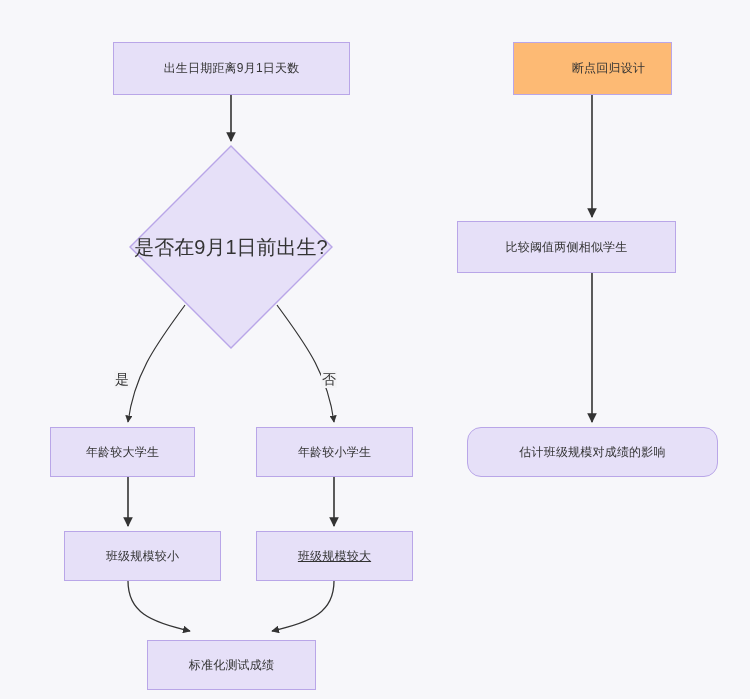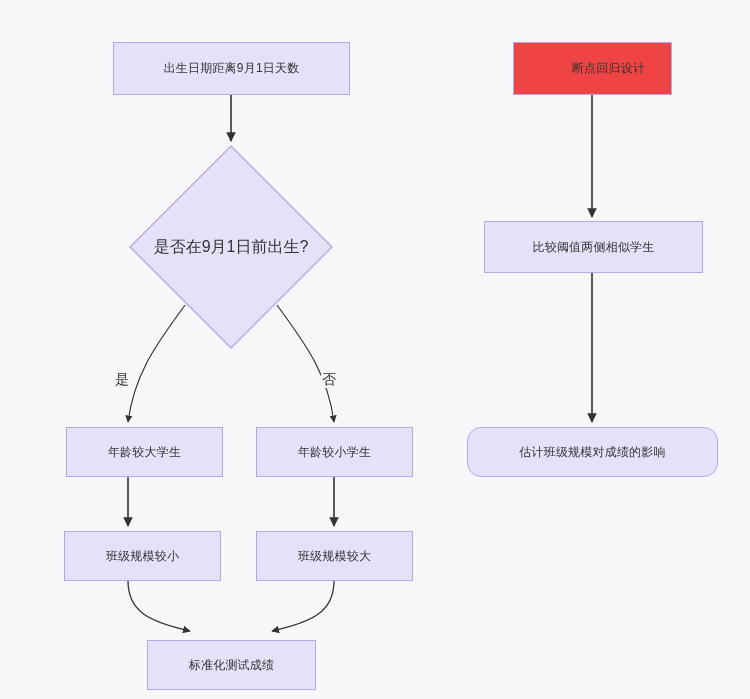--- a/index.html
+++ b/index.html
@@ -34,21 +34,21 @@
     justify-content: center;
     border: 1px solid #b9a6e8;
     background: #e6e0f8;
     color: #333333;
     font-size: 12px;
     line-height: 1.2;
     letter-spacing: 0.2px;
     white-space: nowrap;
   }
   .node.green {
-    background: #ef4444;
+    background: #fdba74;
     border-color: #b9a6e8;
     padding-left: 32px;
   }
   .diamond-wrap {
     position: absolute;
     width: 204px;
     height: 204px;
   }
   .diamond-shape {
     position: absolute;
@@ -59,21 +59,21 @@
   }
   .diamond-label {
     position: absolute;
     left: 0;
     top: 0;
     width: 100%;
     height: 100%;
     display: flex;
     align-items: center;
     justify-content: center;
-    font-size: 16px;
+    font-size: 20px;
     color: #333333;
     white-space: nowrap;
   }
   .edge-label {
     position: absolute;
     background: #f4f4f6;
     color: #333333;
     font-size: 14px;
     line-height: 1.1;
     padding: 1px 1px;
@@ -119,45 +119,45 @@
     <svg class="diamond-shape" viewBox="0 0 204 204">
       <polygon points="102,1 203,102 102,203 1,102" fill="#e6e0f8" stroke="#b9a6e8" stroke-width="1.4"></polygon>
     </svg>
     <div class="diamond-label">是否在9月1日前出生?</div>
   </div>
 
   <div class="edge-label" style="left:114px; top:371px;">是</div>
 
   <div class="edge-label" style="left:321px; top:371px;">否</div>
 
-  <div class="node" style="left:66px; top:427px; width:157px; height:50px;">
+  <div class="node" style="left:50px; top:427px; width:145px; height:50px;">
     <span>年龄较大学生</span>
   </div>
 
   <div class="node" style="left:256px; top:427px; width:157px; height:50px;text-align:center;">
     <span>年龄较小学生</span>
   </div>
 
   <div class="node" style="left:64px; top:531px; width:157px; height:50px;font-family:Liberation Serif, serif;">
     <span>班级规模较小</span>
   </div>
 
-  <div class="node" style="left:256px; top:531px; width:157px; height:50px;">
+  <div class="node" style="left:256px; top:531px; width:157px; height:50px;text-decoration:underline;">
     <span>班级规模较大</span>
   </div>
 
   <div class="node" style="left:147px; top:634px; width:169px; height:50px;margin-top:6px;">
     <span>标准化测试成绩</span>
   </div>
 
   <div class="node green" style="left:513px; top:42px; width:159px; height:53px;">
     <span>断点回归设计</span>
   </div>
 
-  <div class="node" style="left:484px; top:221px; width:219px; height:52px;">
+  <div class="node" style="left:457px; top:221px; width:219px; height:52px;">
     <span>比较阈值两侧相似学生</span>
   </div>
 
   <div class="node" style="left:467px; top:427px; width:251px; height:50px;border-radius:14px;">
     <span>估计班级规模对成绩的影响</span>
   </div>
 
 </div>
 
 </body></html>

